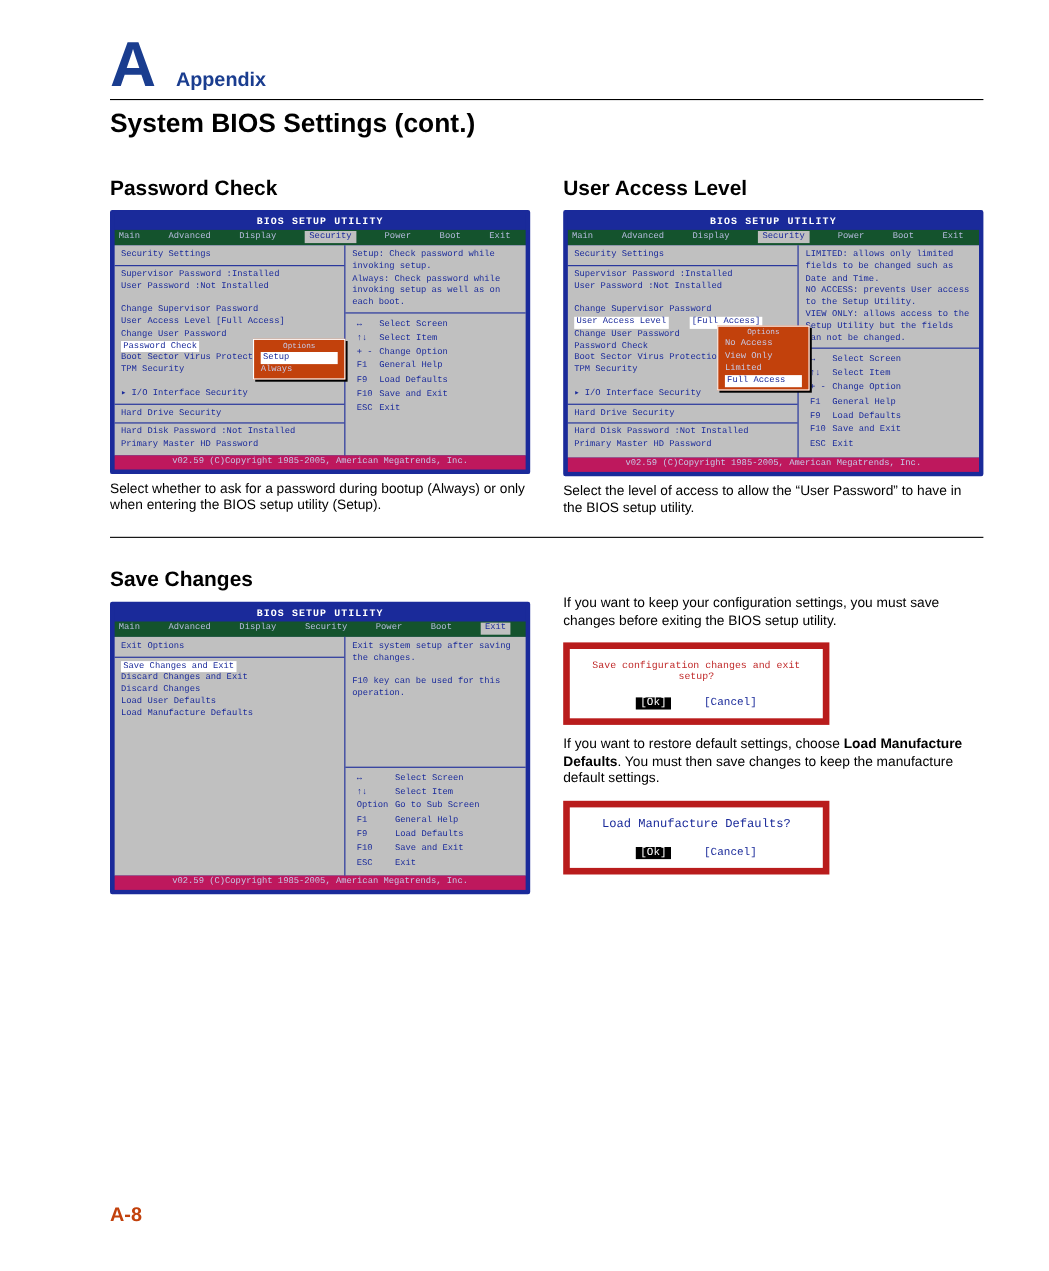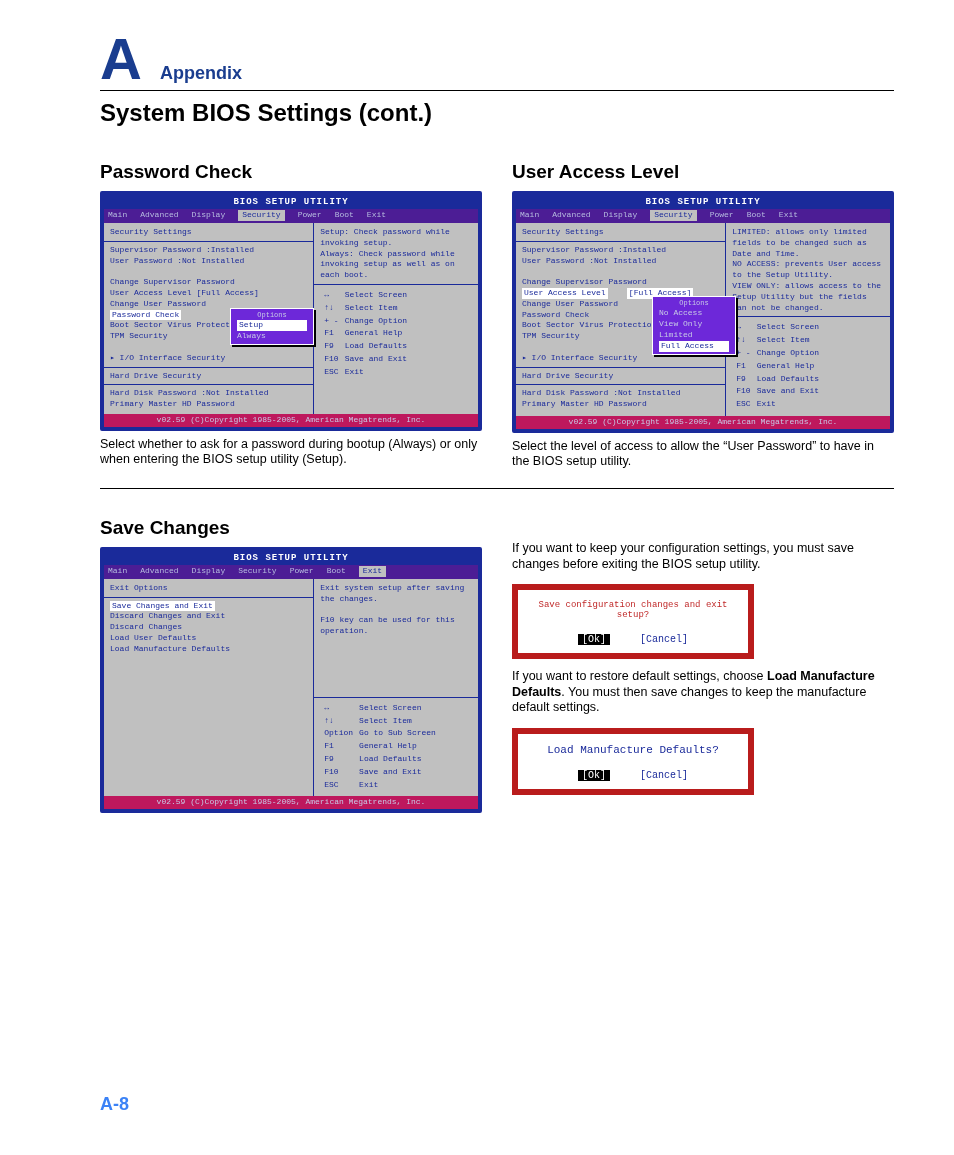--- a/index.html
+++ b/index.html
@@ -64,24 +64,24 @@
   .bios-title {
     text-align: center;
     color: #fff;
     font-weight: bold;
     letter-spacing: 1px;
     padding: 1px 0;
     font-size: 9px;
   }
   .bios-menu {
     display: flex;
-    background: #4c1d95;
+    background: #14532d;
     color: #b7bde0;
     padding: 1px 4px 2px 4px;
-    gap: 13px;
+    gap: 26px;
     font-size: 8px;
   }
   .bios-menu .sel {
     background: #c0c0c0;
     color: #1a2a9a;
     padding: 0 4px;
   }
   .bios-body {
     display: flex;
     background: #c0c0c0;
@@ -103,21 +103,21 @@
     margin: 3px -6px;
   }
   .bios-sel-row {
     background: #fff;
     color: #1a2a9a;
     padding: 0 2px;
     display: inline-block;
   }
   .bios-popup {
     border: 1px solid #fff;
-    background: #6d28d9;
+    background: #c2410c;
     color: #c7c9e6;
     margin-top: 2px;
     padding: 2px 6px;
     box-shadow: 2px 2px 0 #000;
     display: inline-block;
     min-width: 70px;
   }
   .bios-popup .ptitle {
     text-align: center;
     font-size: 7px;
@@ -177,21 +177,21 @@
     color: #fff;
     padding: 0 4px;
   }
   .dialog .cancel { color: #1a2a9a; }
   .page-num {
     position: absolute;
     bottom: 40px;
     left: 100px;
     font-size: 18px;
     font-weight: bold;
-    color: #3b82f6;
+    color: #c2410c;
   }
   .blue-popup-wrap { position: relative; }
   .blue-popup {
     position: absolute;
     left: 120px;
     top: -4px;
   }
 </style>
 </head>
 <body>

